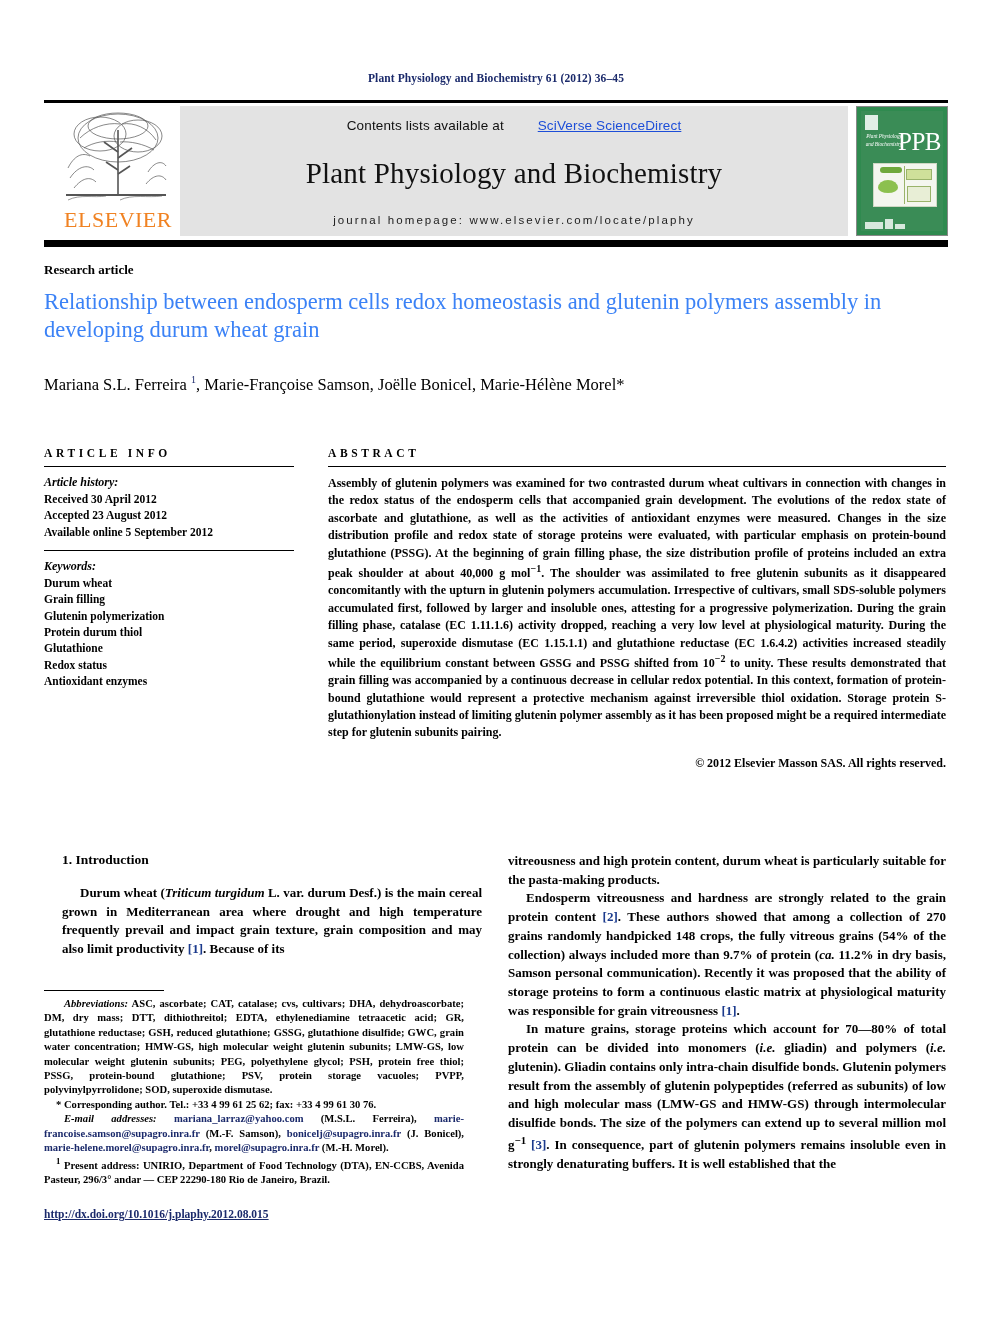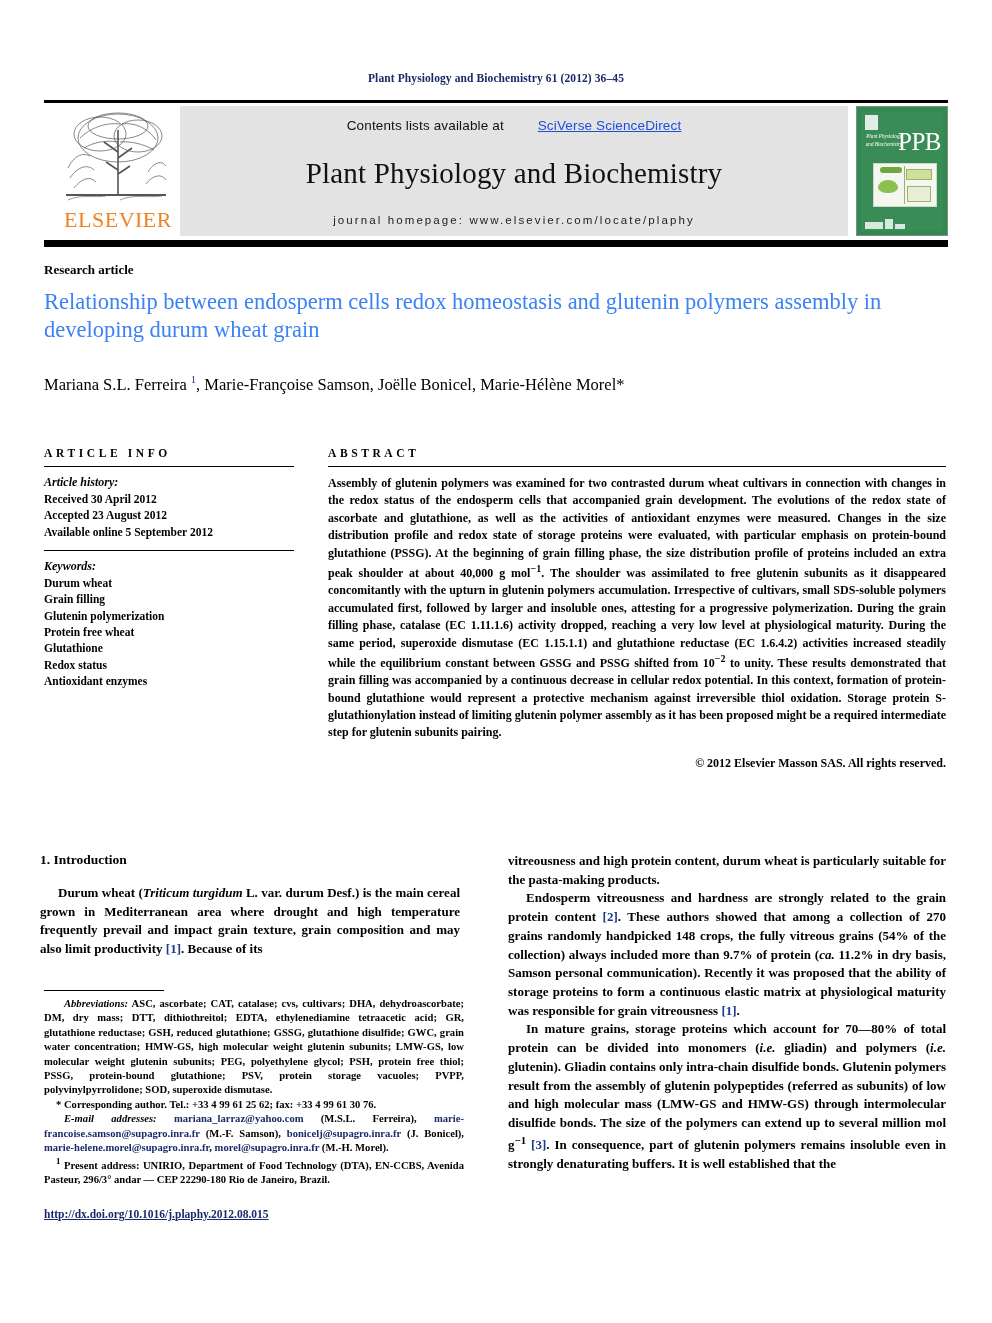--- a/index.html
+++ b/index.html
@@ -291,21 +291,21 @@
   .copyright {
     font-size: 12px;
     font-weight: bold;
     text-align: right;
     margin-top: 14px;
   }
 
   
   .col-left {
     position: absolute;
-    left: 40px;
+    left: 62px;
     top: 852px;
     width: 420px;
   }
   .col-right {
     position: absolute;
     left: 508px;
     top: 852px;
     width: 438px;
   }
   .h2num {
@@ -448,21 +448,21 @@
         <div class="info-line">Received 30 April 2012</div>
         <div class="info-line">Accepted 23 August 2012</div>
         <div class="info-line">Available online 5 September 2012</div>
       </div>
     <hr class="hr-med">
     <div class="lbl-italic">Keywords:</div>
     <div>
         <div class="kw-line">Durum wheat</div>
         <div class="kw-line">Grain filling</div>
         <div class="kw-line">Glutenin polymerization</div>
-        <div class="kw-line">Protein free wheat</div>
+        <div class="kw-line">Protein durum thiol</div>
         <div class="kw-line">Glutathione</div>
         <div class="kw-line">Redox status</div>
         <div class="kw-line">Antioxidant enzymes</div>
       </div>
   </div>
 
   <div class="abs-col">
     <div class="sec-head">ABSTRACT</div>
     <hr class="hr-thin">
     <div class="abstract-text">Assembly of glutenin polymers was examined for two contrasted durum wheat cultivars in connection with changes in the redox status of the endosperm cells that accompanied grain development. The evolutions of the redox state of ascorbate and glutathione, as well as the activities of antioxidant enzymes were measured. Changes in the size distribution profile and redox state of storage proteins were evaluated, with particular emphasis on protein-bound glutathione (PSSG). At the beginning of grain filling phase, the size distribution profile of proteins included an extra peak shoulder at about 40,000 g mol<sup>−1</sup>. The shoulder was assimilated to free glutenin subunits as it disappeared concomitantly with the upturn in glutenin polymers accumulation. Irrespective of cultivars, small SDS-soluble polymers accumulated first, followed by larger and insoluble ones, attesting for a progressive polymerization. During the grain filling phase, catalase (EC 1.11.1.6) activity dropped, reaching a very low level at physiological maturity. During the same period, superoxide dismutase (EC 1.15.1.1) and glutathione reductase (EC 1.6.4.2) activities increased steadily while the equilibrium constant between GSSG and PSSG shifted from 10<sup>−2</sup> to unity. These results demonstrated that grain filling was accompanied by a continuous decrease in cellular redox potential. In this context, formation of protein-bound glutathione would represent a protective mechanism against irreversible thiol oxidation. Storage protein S-glutathionylation instead of limiting glutenin polymer assembly as it has been proposed might be a required intermediate step for glutenin subunits pairing.</div>

